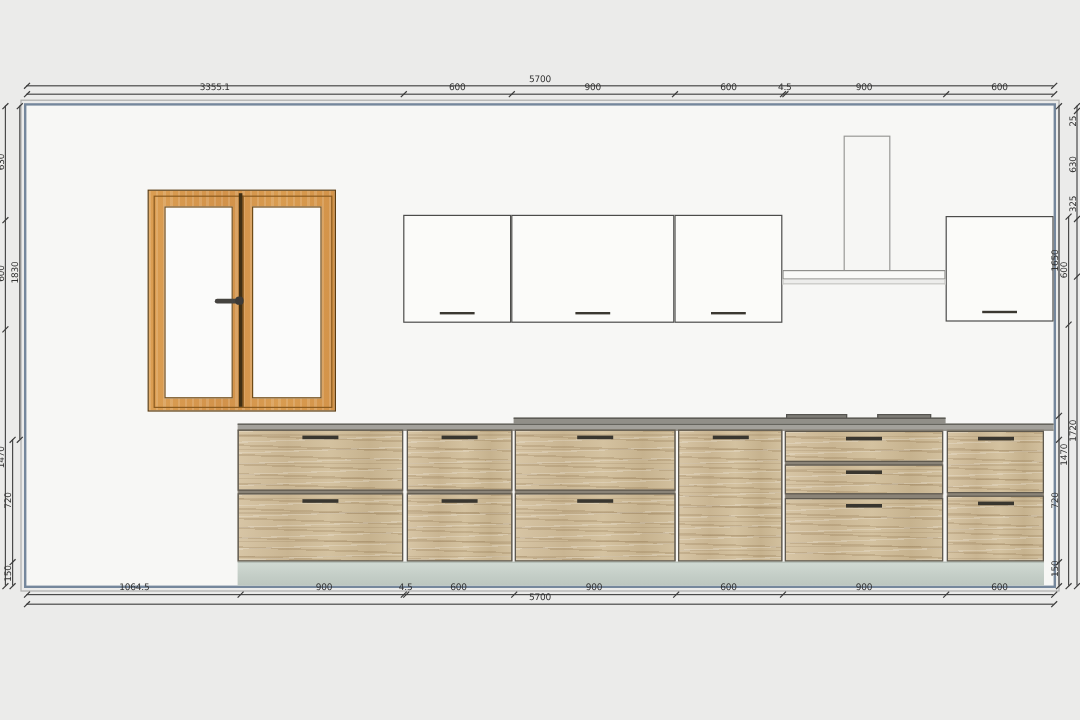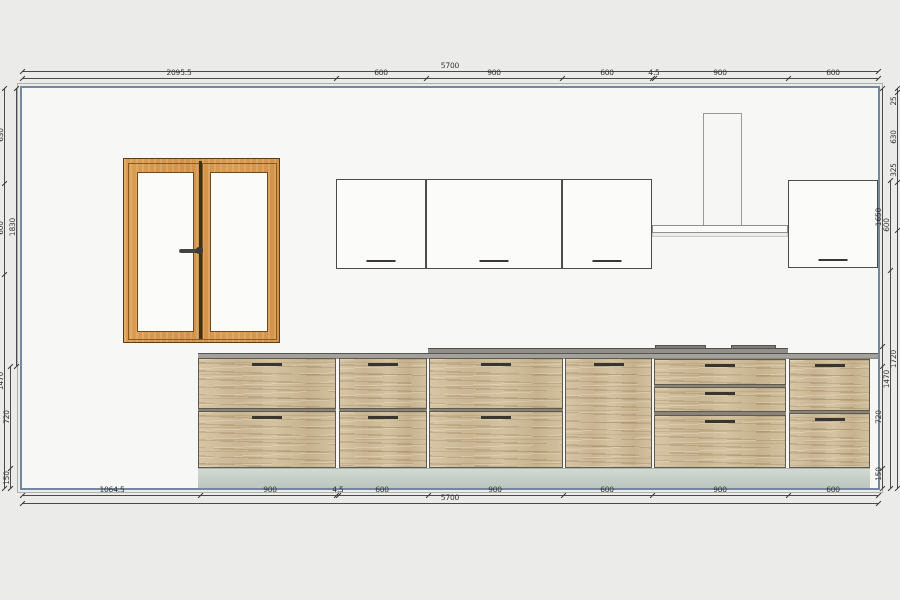--- a/index.html
+++ b/index.html
@@ -146,21 +146,21 @@
       <div class="dim-label h" style="left: 450px; top: 62px;">5700</div>
       <div class="dim-line" style="left: 22px; top: 78px; width: 856px; height: 1px;"></div>
       <div class="tick" style="left: 18.5px; top: 77.5px; transform: rotate(-45deg);"></div>
       <div class="tick" style="left: 332.5px; top: 77.5px; transform: rotate(-45deg);"></div>
       <div class="tick" style="left: 422.5px; top: 77.5px; transform: rotate(-45deg);"></div>
       <div class="tick" style="left: 558.5px; top: 77.5px; transform: rotate(-45deg);"></div>
       <div class="tick" style="left: 648.5px; top: 77.5px; transform: rotate(-45deg);"></div>
       <div class="tick" style="left: 650.5px; top: 77.5px; transform: rotate(-45deg);"></div>
       <div class="tick" style="left: 784.5px; top: 77.5px; transform: rotate(-45deg);"></div>
       <div class="tick" style="left: 874.5px; top: 77.5px; transform: rotate(-45deg);"></div>
-      <div class="dim-label h" style="left: 179px; top: 69px;">2095.5</div>
+      <div class="dim-label h" style="left: 179px; top: 69px;">3355.1</div>
       <div class="dim-label h" style="left: 381px; top: 69px;">600</div>
       <div class="dim-label h" style="left: 494px; top: 69px;">900</div>
       <div class="dim-label h" style="left: 607px; top: 69px;">600</div>
       <div class="dim-label h" style="left: 654px; top: 69px;">4.5</div>
       <div class="dim-label h" style="left: 720px; top: 69px;">900</div>
       <div class="dim-label h" style="left: 833px; top: 69px;">600</div>
       <div class="dim-line" style="left: 22px; top: 495px; width: 856px; height: 1px;"></div>
       <div class="tick" style="left: 18.5px; top: 494.5px; transform: rotate(-45deg);"></div>
       <div class="tick" style="left: 196.5px; top: 494.5px; transform: rotate(-45deg);"></div>
       <div class="tick" style="left: 332.5px; top: 494.5px; transform: rotate(-45deg);"></div>

